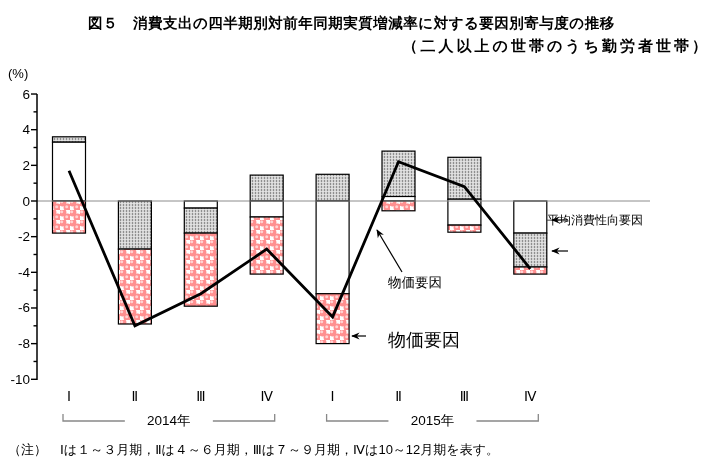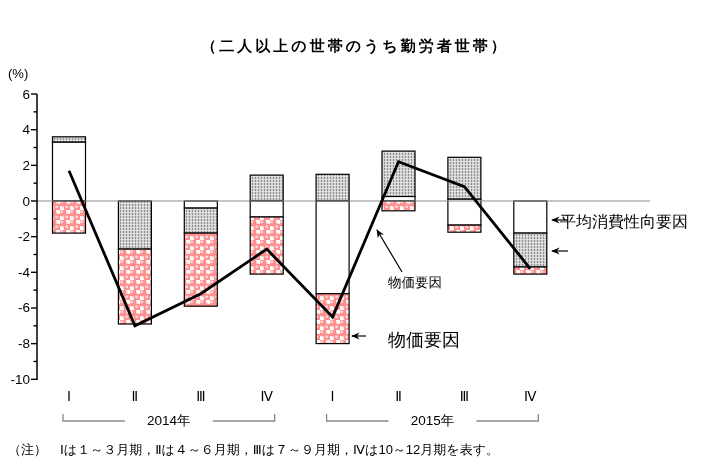--- a/index.html
+++ b/index.html
@@ -3,25 +3,25 @@
 <meta charset="utf-8">
 <style>
   html,body{margin:0;padding:0;background:#fff;}
   .stage{
     position:relative;width:718px;height:473px;background:#fff;overflow:hidden;
     font-family:"Liberation Sans","DejaVu Sans",sans-serif;color:#000;
   }
   .stage svg{position:absolute;left:0;top:0;}
   .lbl{position:absolute;white-space:nowrap;}
   .title1{left:88px;top:14px;font-size:14.5px;font-weight:600;letter-spacing:.5px;}
-  .title2{left:0;top:37px;width:710px;text-align:center;font-size:15px;font-weight:600;letter-spacing:3px;}
+  .title2{left:0;top:37px;width:710px;text-align:right;font-size:15px;font-weight:600;letter-spacing:3px;}
   .unit{left:8px;top:66px;font-size:13px;}
   .ann-consumption{left:388px;top:274px;font-size:13.5px;}
   .ann-price{left:388px;top:328px;font-size:18px;}
-  .ann-propensity{left:560px;top:212px;font-size:16px;}
+  .ann-propensity{left:547px;top:212px;font-size:12px;}
   .ann-income{left:572px;top:244px;font-size:12.5px;}
   .note{left:8px;top:441px;font-size:13px;}
 </style>
 </head>
 <body>
 
 <div class="stage">
 
   <svg id="chart-svg" width="718" height="473" viewBox="0 0 718 473">
     <defs>
@@ -106,20 +106,21 @@
         <text x="168.85000000000002" y="425" text-anchor="middle" font-size="13.5" fill="#000">2014年</text>
         <path d="M326.6,414 V421 H388.45000000000005 M476.45000000000005,421 H538.3000000000001 V414" fill="none" stroke="#888888" stroke-width="1.3"></path>
         <text x="432.45000000000005" y="425" text-anchor="middle" font-size="13.5" fill="#000">2015年</text>
         <line x1="402" y1="272" x2="377" y2="230" stroke="#000" stroke-width="1.2" marker-end="url(#arr)"></line>
         <line x1="366" y1="336" x2="352" y2="336" stroke="#000" stroke-width="1.2" marker-end="url(#arr)"></line>
         <line x1="568" y1="220" x2="552" y2="220" stroke="#000" stroke-width="1.2" marker-end="url(#arr)"></line>
         <line x1="568" y1="251" x2="552" y2="251" stroke="#000" stroke-width="1.2" marker-end="url(#arr)"></line>
       </g>
   </svg>
 
+  <div class="lbl title1">図５　消費支出の四半期別対前年同期実質増減率に対する要因別寄与度の推移</div>
   <div class="lbl title2">（二人以上の世帯のうち勤労者世帯）</div>
   <div class="lbl unit">(%)</div>
 
   <div class="lbl ann-consumption">物価要因</div>
   <div class="lbl ann-price">物価要因</div>
   <div class="lbl ann-propensity">平均消費性向要因</div>
 
   <div class="lbl note">（注）　Ⅰは１～３月期，Ⅱは４～６月期，Ⅲは７～９月期，Ⅳは10～12月期を表す。</div>
 </div>
 

